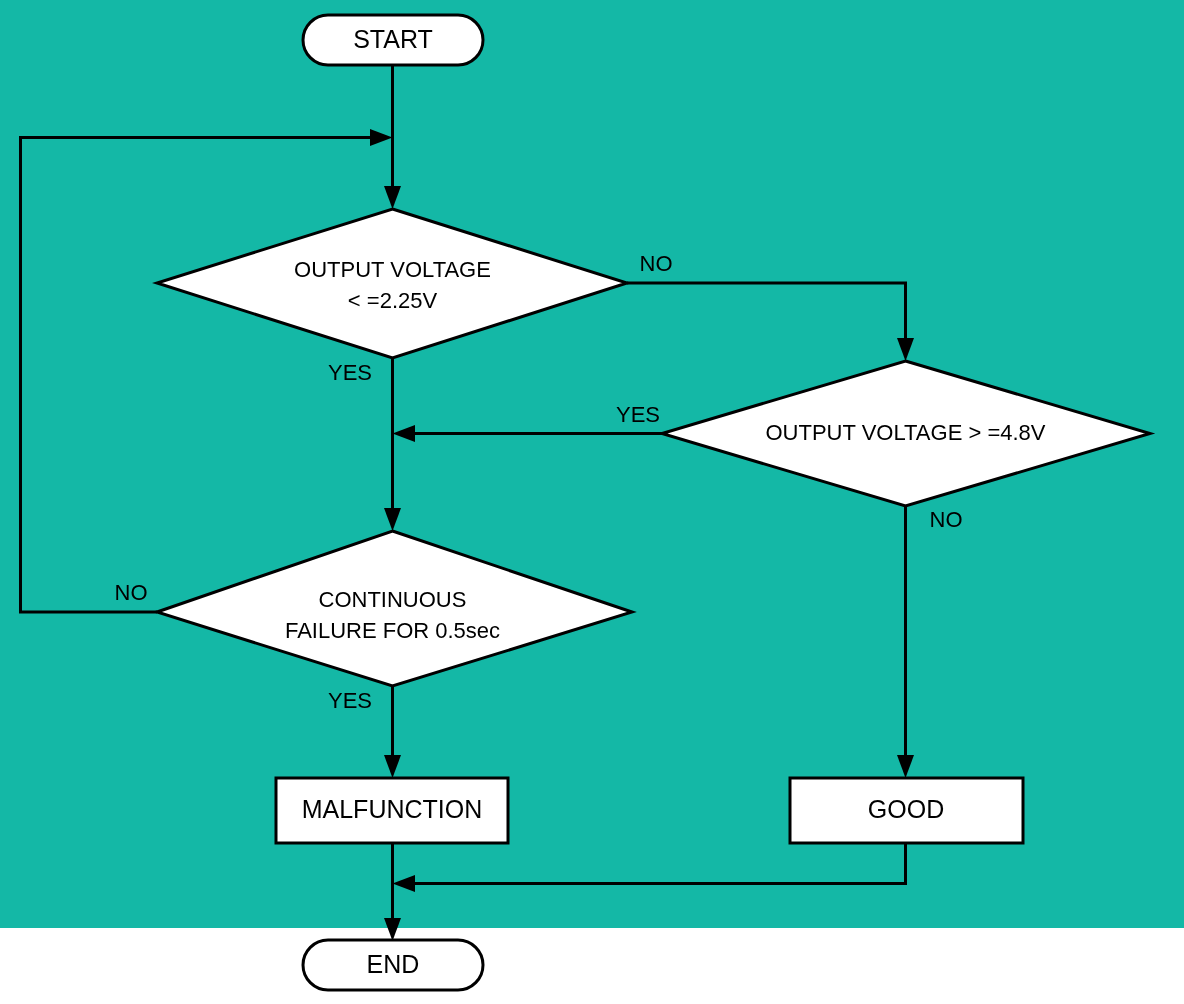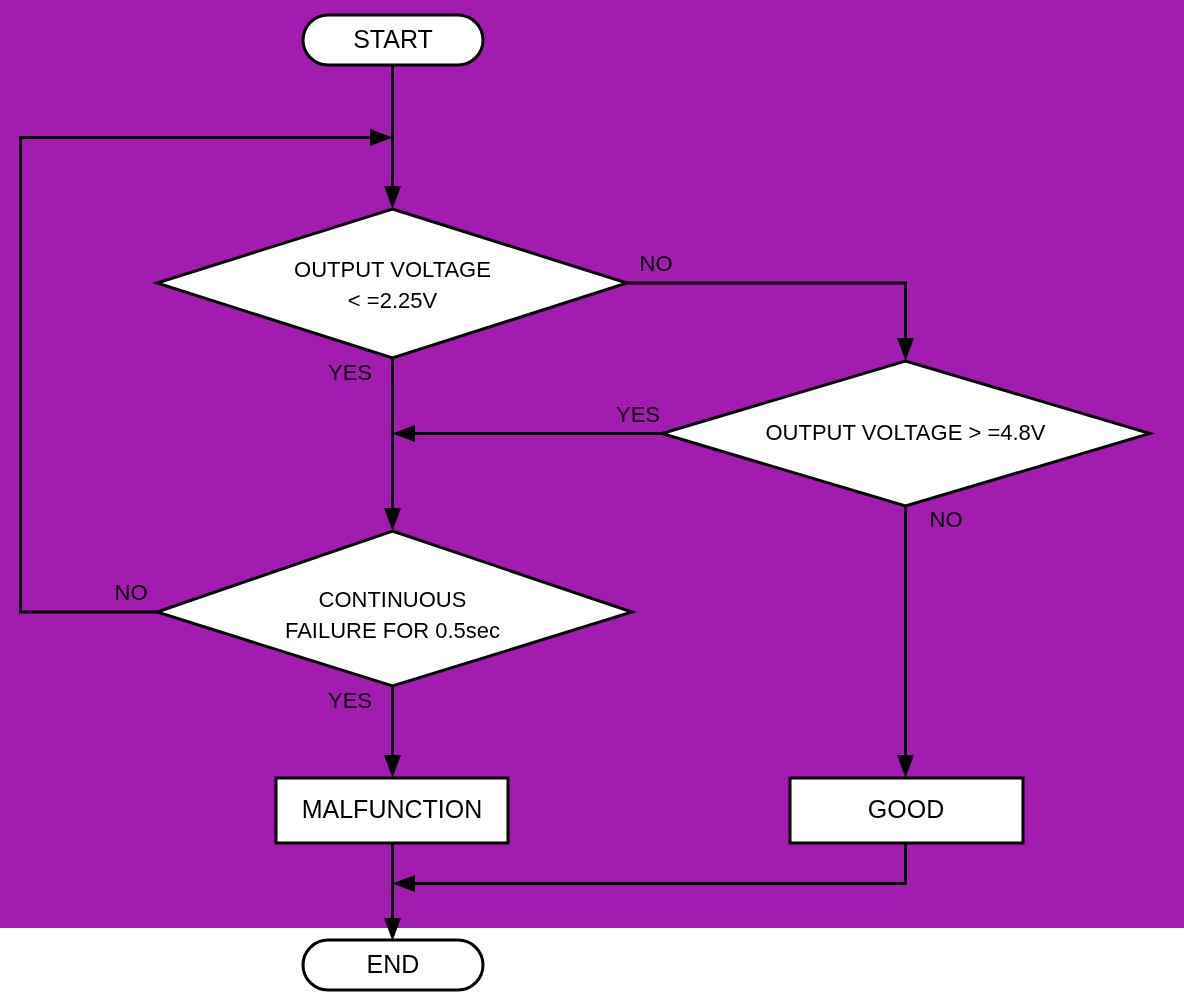--- a/index.html
+++ b/index.html
@@ -10,21 +10,21 @@
   body {
     width: 1184px;
     height: 1004px;
     font-family: "Liberation Sans", sans-serif;
     overflow: hidden;
   }
   #flowchart-root {
     position: relative;
     width: 1184px;
     height: 928px;
-    background: #a21caf;
+    background: #14b8a6;
   }
   svg.flow-canvas {
     display: block;
     width: 1184px;
     height: 1004px;
   }
   .shape-outline {
     fill: #ffffff;
     stroke: #000000;
     stroke-width: 3;

